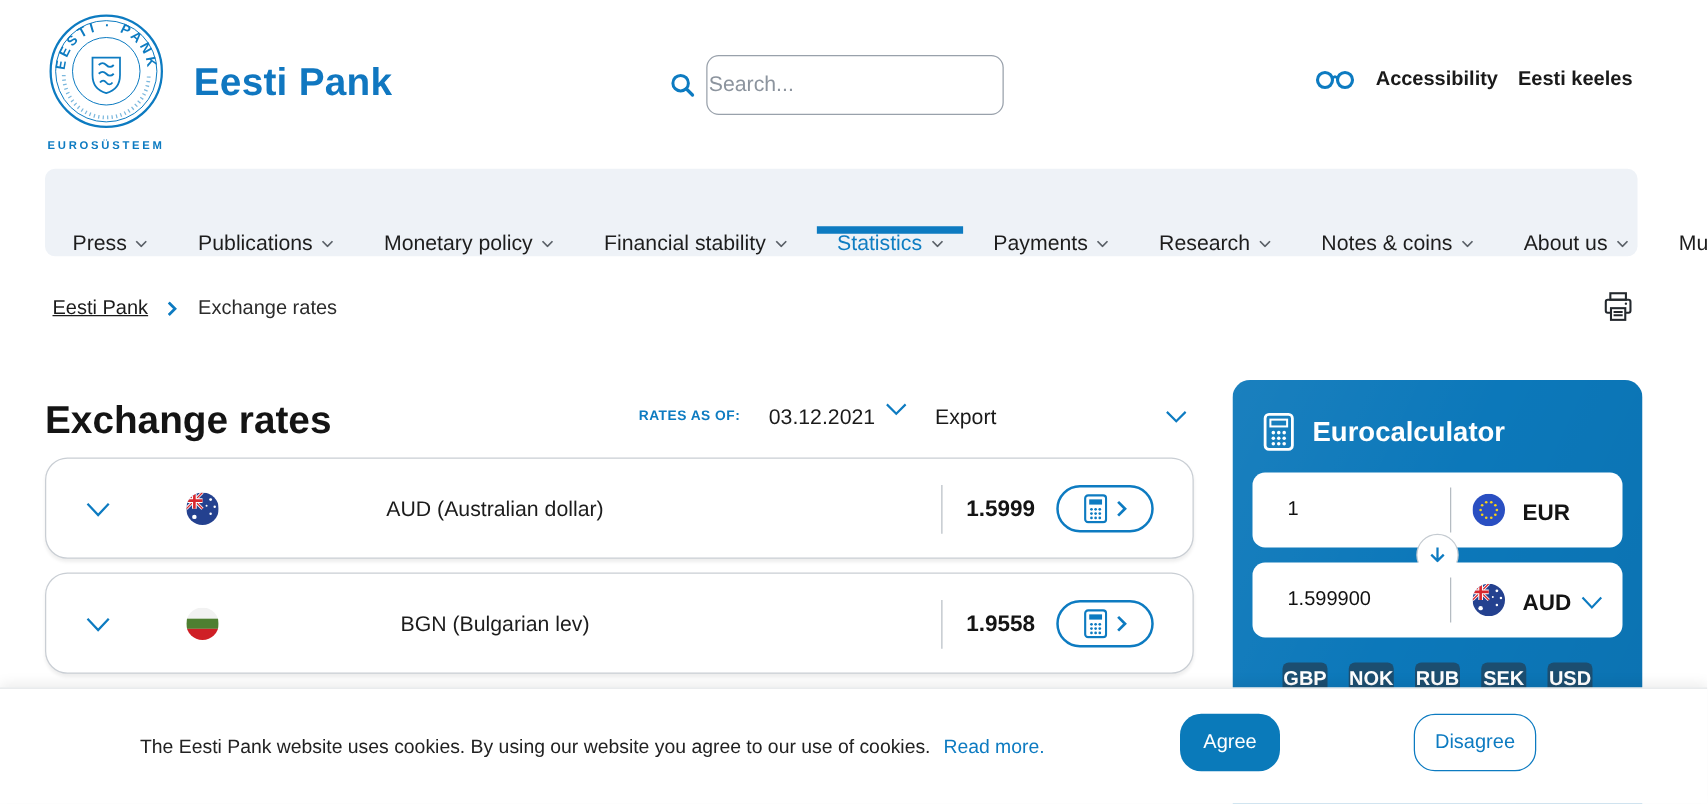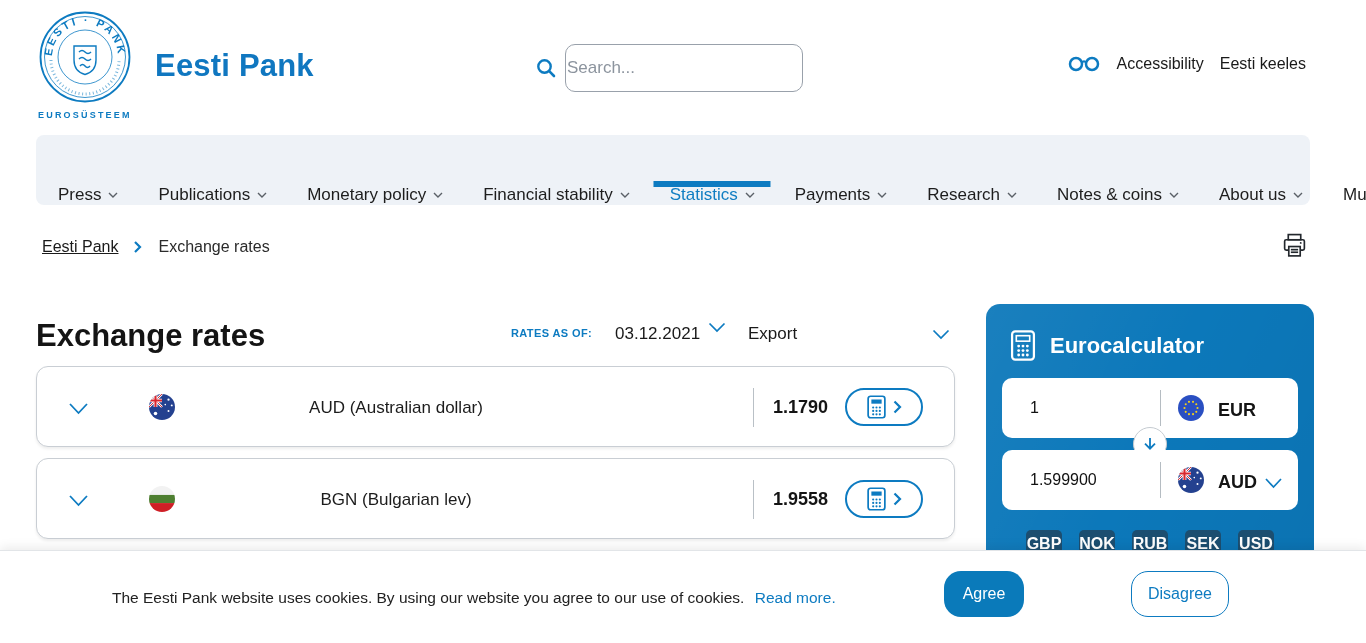--- a/index.html
+++ b/index.html
@@ -12,21 +12,21 @@
   .logo-caption { margin-top:2px; font-size:9px; font-weight:bold;
                   letter-spacing:2.2px; color:#0d7bc1; }
   .brand { position:absolute; left:155px; top:48px; font-size:31px; font-weight:bold;
            color:#1077c0; letter-spacing:0.2px; }
   .search { position:absolute; left:565px; top:44px; width:238px; height:48px;
             border:1px solid #99a1ab; border-radius:10px; background:#fff;
             display:flex; align-items:center; padding:0 14px; gap:10px;justify-content:flex-end; }
   .search input { border:none; outline:none; flex:1; font-size:17px; color:#333;
                   font-family:"Liberation Sans", sans-serif; background:transparent; }
   .search input::placeholder { color:#8c949e; }
-  .top-right { position:absolute; right:60px; top:54px; display:flex; align-items:center; gap:16px; }
+  .top-right { position:absolute; right:60px; top:54px; display:flex; align-items:center; gap:16px;font-weight:bold; }
   .top-link { font-size:16px; color:#1a1a1a; cursor:pointer; }
 
   
   .nav { position:absolute; left:36px; top:135px; width:1274px; height:70px;
          background:#eef2f7; border-radius:8px; display:flex; align-items:flex-end;
          padding:0 22px; gap:40px; }
   .nav-item { position:relative; display:flex; align-items:center; gap:7px;
               font-size:17px; color:#1d1d1d; cursor:pointer; white-space:nowrap; }
   .nav-item.active { color:#0f7dc2; }
   .active-bar { position:absolute; top:-4px; left:50%; transform:translateX(-50%);
@@ -43,21 +43,21 @@
   .rates-asof-label { position:absolute; left:497px; top:327px; font-size:11px; font-weight:bold;
                       color:#0d7bc1; letter-spacing:0.4px;margin-left:14px; }
   .rates-date { position:absolute; left:615px; top:324px; font-size:17px; color:#1a1a1a;
                 display:flex; gap:8px; cursor:pointer; }
   .rates-date svg { margin-top:-2px; }
   .export { position:absolute; left:748px; top:324px; font-size:17px; color:#1a1a1a; cursor:pointer; }
   .export-chevron { position:absolute; left:932px; top:326px; cursor:pointer; }
 
   
   .card { position:absolute; left:36px; width:919px; height:81px; background:#fff;
-          border:1px solid #c9ced4; border-radius:12px; box-shadow:0 2px 3px rgba(0,0,0,.07);
+          border:1px solid #c9ced4; border-radius:18px; box-shadow:0 2px 3px rgba(0,0,0,.07);
           cursor:pointer; }
   .card.r0 { top:366px; } .card.r1 { top:458px; }
   .card .expand { position:absolute; left:31px; top:34px; }
   .card .flag { position:absolute; left:112px; top:27px; width:26px; height:26px; }
   .card .cname { position:absolute; left:60px; right:259px; top:31px; text-align:center;
                  font-size:17px; color:#1c1c1c; }
   .card .vdiv { position:absolute; left:716px; top:21px; width:1px; height:39px; background:#b9c0c6; }
   .card .rate { position:absolute; right:126px; top:30px; font-size:18px; font-weight:bold; color:#141414; }
   .calc-btn { position:absolute; right:31px; top:21px; width:78px; height:38px; border-radius:19px;
               border:2px solid #0d7bc1; background:#fff; display:flex; align-items:center;
@@ -278,21 +278,21 @@
               <circle cx="28" cy="14" r="1.2"></circle>
               <circle cx="24" cy="21" r="1.2"></circle>
               <circle cx="20" cy="13" r="1"></circle>
               <circle cx="8" cy="24" r="2.2"></circle>
             </g>
         </g>
       </svg>
     </span>
     <span class="cname">AUD (Australian dollar)</span>
     <span class="vdiv"></span>
-    <span class="rate">1.1790</span>
+    <span class="rate">1.5999</span>
     <button class="calc-btn">
       <svg width="19" height="24" viewBox="0 0 20 25">
         <rect x="1.2" y="1.2" width="17.6" height="22.6" rx="2.5" fill="none" stroke="#0d7bc1" stroke-width="1.8"></rect>
         <rect x="4.6" y="4.6" width="10.8" height="4.4" fill="#0d7bc1"></rect>
         <g fill="#0d7bc1">
           <circle cx="6.5" cy="13" r="1.15"></circle>
             <circle cx="10" cy="13" r="1.15"></circle>
             <circle cx="13.5" cy="13" r="1.15"></circle>
           <circle cx="6.5" cy="16.6" r="1.15"></circle>
             <circle cx="10" cy="16.6" r="1.15"></circle>

